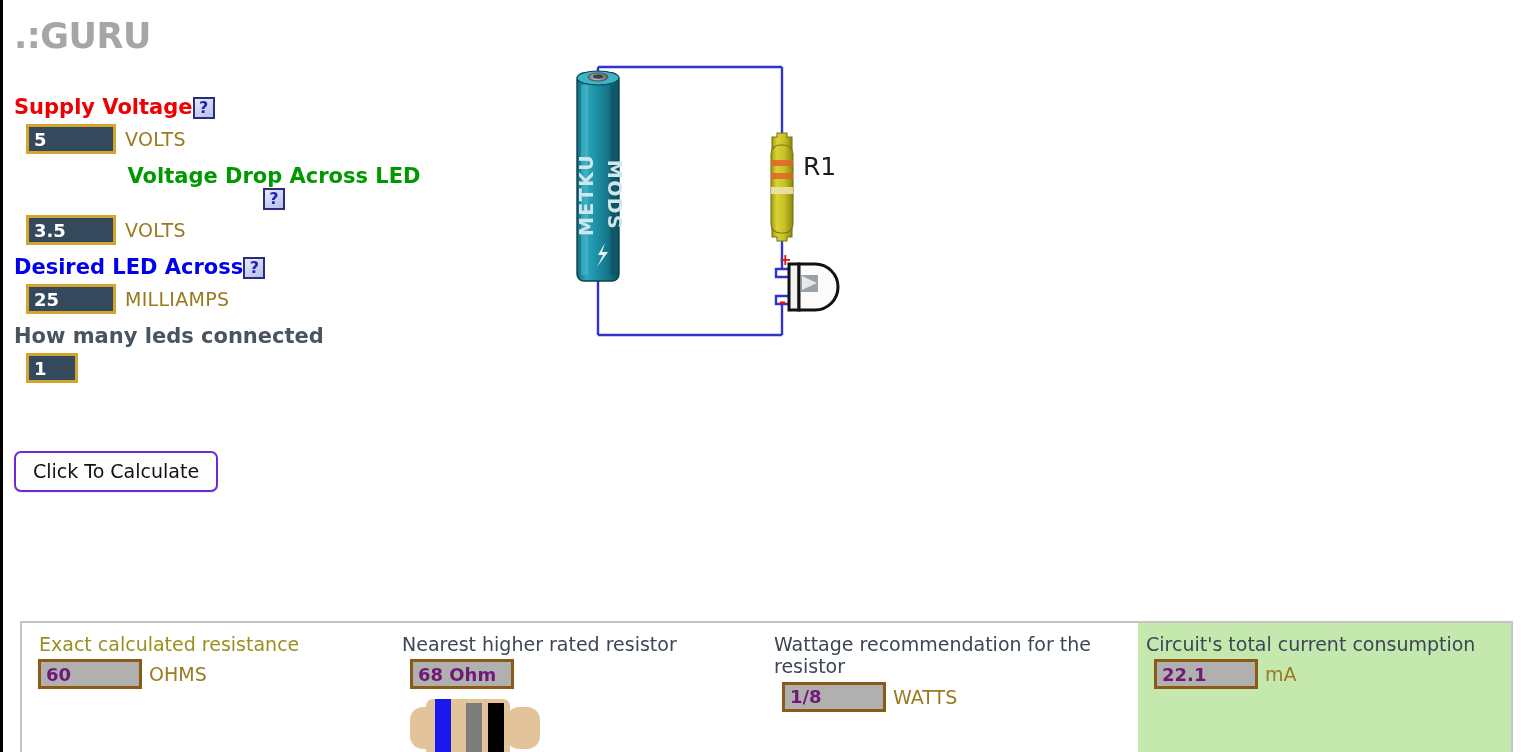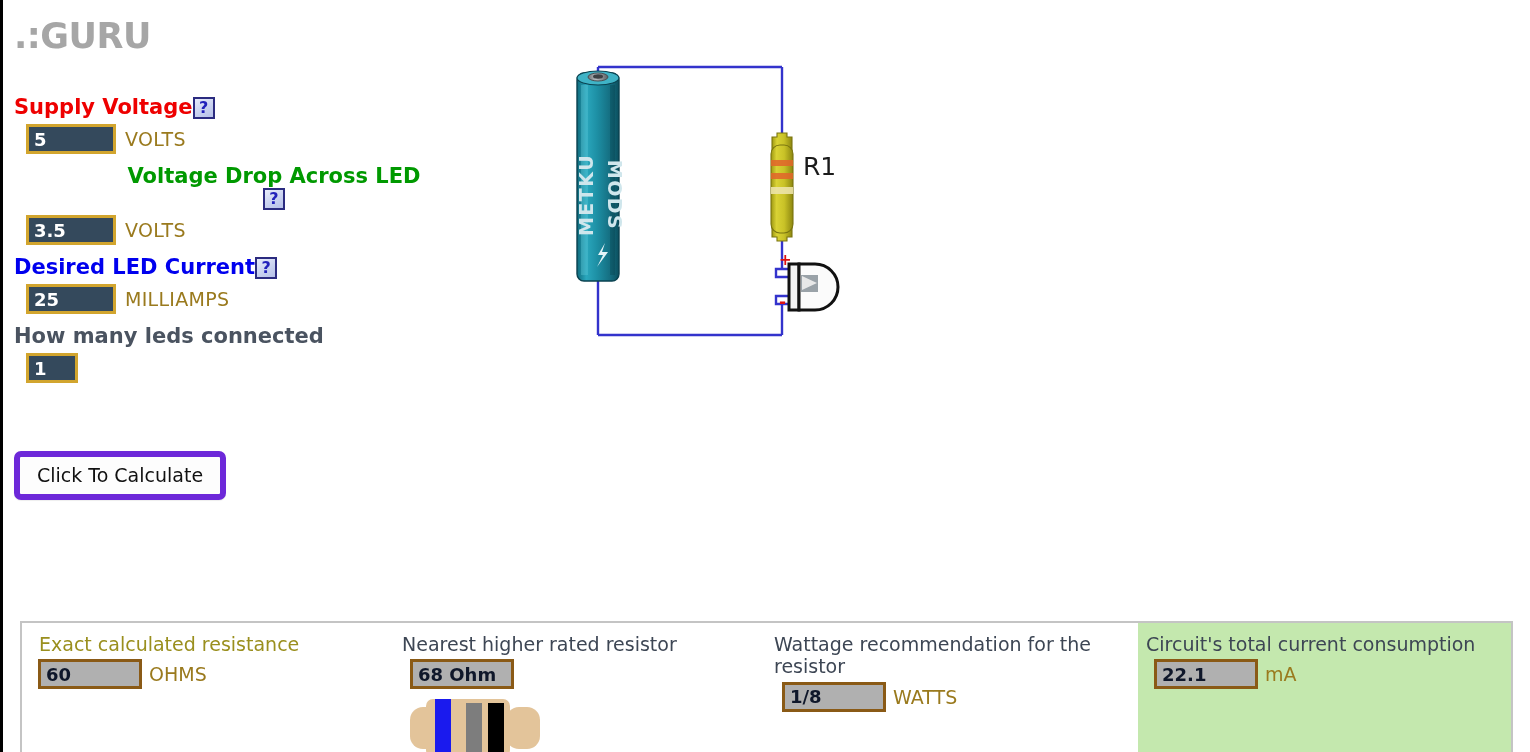--- a/index.html
+++ b/index.html
@@ -86,21 +86,21 @@
     color: #9a7a1e;
     font-family: "DejaVu Sans", "Liberation Sans", sans-serif;
     letter-spacing: 0.3px;
   }
 
   .calc-btn {
     position: absolute;
     left: 14px; top: 451px;
     padding: 7px 17px 8px 17px;
     background: #fdfdfd;
-    border: 6px solid #6d28d9;
+    border: 2px solid #6d28d9;
     border-radius: 7px;
     font-size: 19px;
     color: #111111;
     font-family: "DejaVu Sans", "Liberation Sans", sans-serif;
     cursor: pointer;
     box-shadow: 0 1px 1px rgba(0,0,0,0.07);
   }
 
   
   .circuit { position: absolute; left: 560px; top: 45px; width: 310px; height: 330px; }
@@ -132,21 +132,21 @@
     margin-bottom: 4px;
   }
   .rlabel.olive { color: #9a8f1e; margin-left: 9px; }
   .rlabel.slate { color: #3d4654; }
 
   .out-row { display: flex; align-items: center; gap: 7px; margin-left: 8px; }
   input.outp {
     width: 104px; height: 30px;
     background: #b0b0b0;
     border: 3px solid #8a5a16;
-    color: #0f172a;
+    color: #701a75;
     font-size: 18px;
     font-weight: bold;
     font-family: "DejaVu Sans", "Liberation Sans", sans-serif;
     padding: 0 0 0 5px;
     outline: none;
   }
   .outunit { font-size: 19px; color: #9a7a1e; }
 
   .res-graphic { margin: 4px 0 0 8px; }
 </style>
@@ -171,21 +171,21 @@
   <div class="field-label lbl-green">
     <span>Voltage Drop Across LED</span>
     <span class="help-icon">?</span>
   </div>
   <div class="input-row">
     <input class="inp" type="text" value="3.5" style="">
     <span class="unit">VOLTS</span>
   </div>
 
   <div class="field-label lbl-blue">
-    <span>Desired LED Current</span>
+    <span>Desired LED Across</span>
     <span class="help-icon">?</span>
   </div>
   <div class="input-row">
     <input class="inp" type="text" value="25" style="">
     <span class="unit">MILLIAMPS</span>
   </div>
 
   <div class="field-label lbl-slate">
     <span>How many leds connected</span>
   </div>

